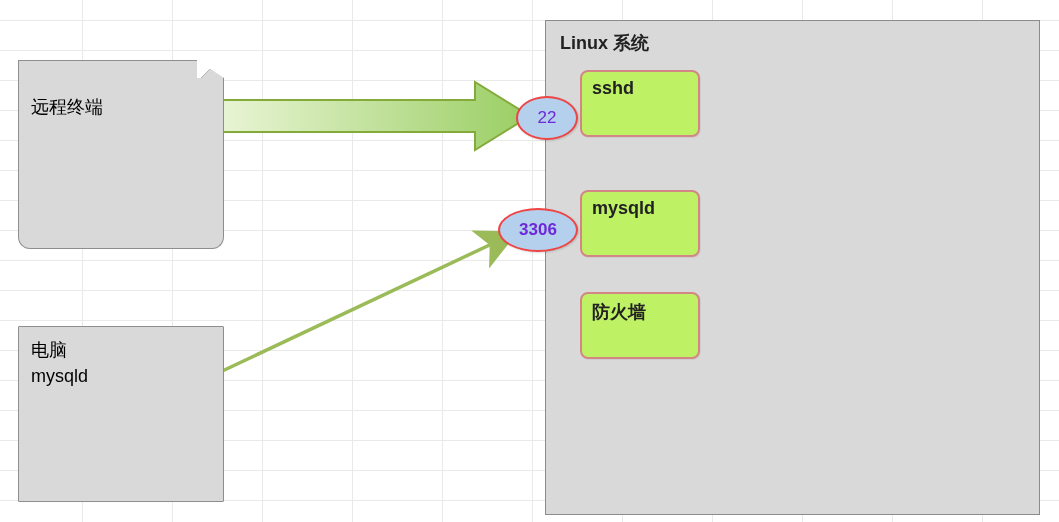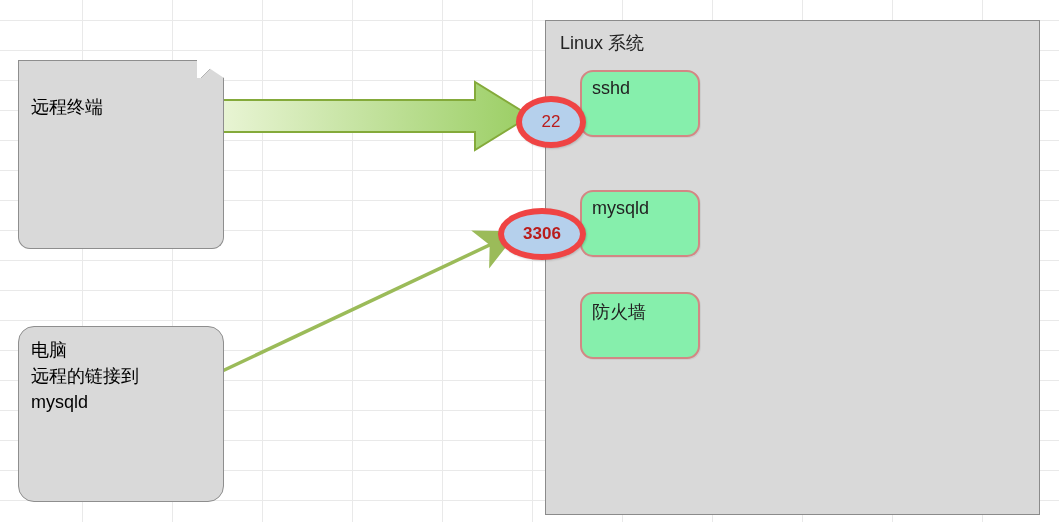--- a/index.html
+++ b/index.html
@@ -21,20 +21,21 @@
       linear-gradient(to bottom, #e9e9e9 1px, transparent 1px);
     background-size: 90px 30px;
     background-position: -8px -10px;
   }
   
   .node {
     position: absolute;
     box-sizing: border-box;
     font-size: 18px;
     color: #222;
+    font-weight: bold;
   }
   
   .linux-box {
     left: 545px;
     top: 20px;
     width: 495px;
     height: 495px;
     border: 1px solid #8b8b8b;
     background: #d9d9d9;
     padding: 10px 14px;
@@ -42,41 +43,41 @@
   .linux-title {
     font-size: 18px;
   }
   
   .svc {
     position: absolute;
     left: 580px;
     width: 120px;
     height: 67px;
     border: 2px solid #d38784;
-    border-radius: 13px;
-    background: #86efac;
+    border-radius: 8px;
+    background: #bef264;
     box-shadow: 1px 1px 0 rgba(0,0,0,0.05);
     padding: 6px 10px;
     font-size: 18px;
   }
   .svc.sshd    { top: 70px; }
   .svc.mysqld  { top: 190px; }
   .svc.fire    { top: 292px; }
   
   .port {
     position: absolute;
     width: 60px;
     height: 40px;
     border-radius: 50%;
     background: #b5d0ec;
-    border: 6px solid #ef4444;
+    border: 2px solid #ef4444;
     text-align: center;
     line-height: 40px;
     font-size: 17px;
-    color: #b91c1c;
+    color: #6d28d9;
     box-shadow: 1px 1px 2px rgba(0,0,0,0.15);
   }
   .port.p22   { left: 516px; top: 96px; width: 58px; height: 40px; line-height:40px;}
   .port.p3306 { left: 498px; top: 208px; width: 76px; height: 40px; line-height:40px;font-weight:bold;}
   
   .note {
     position: absolute;
     width: 180px;
     border: 1px solid #8e8e8e;
     background: #d9d9d9;
@@ -115,21 +116,21 @@
     border-right: 1px solid #8e8e8e;
     border-top: 1px solid #8e8e8e;
     clip-path: polygon(0 0, 100% 100%, 0 100%);
     border-top: none;
     background: linear-gradient(135deg, transparent 48%, #8e8e8e 49%, #d9d9d9 51%);
   }
   .note.plain {
     left: 18px;
     top: 326px;
     height: 150px;
-    border-radius: 16px;
+    border-radius: 1px;
   }
   
   svg.arrows {
     position: absolute;
     left: 0; top: 0;
     width: 1059px;
     height: 522px;
     pointer-events: none;
   }
 </style>
@@ -180,15 +181,14 @@
 <div class="port p3306">
   <span>3306</span>
 </div>
 
 <div class="note folded">
   <div>远程终端</div>
 </div>
 
 <div class="note plain">
   <div>电脑</div>
-  <div>远程的链接到</div>
   <div>mysqld</div>
 </div>
 
 </body></html>

